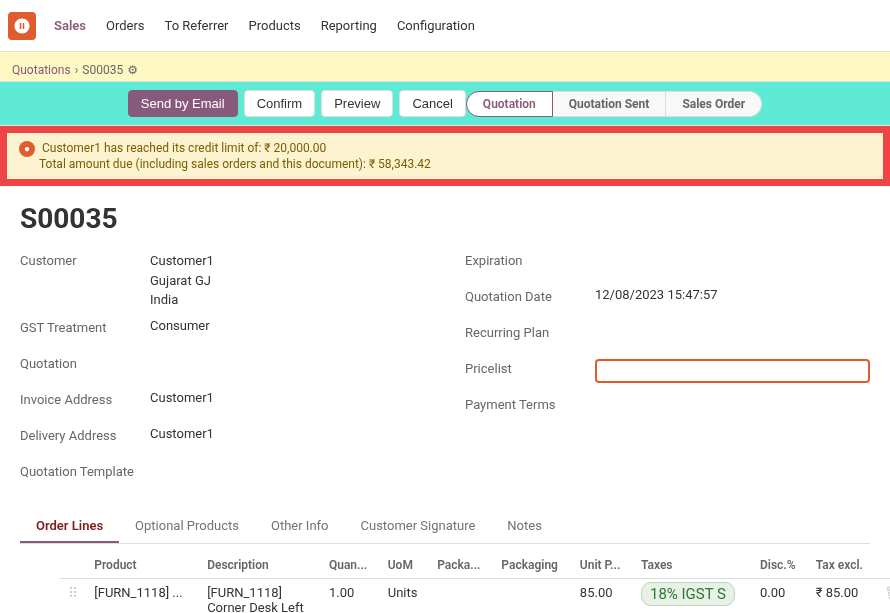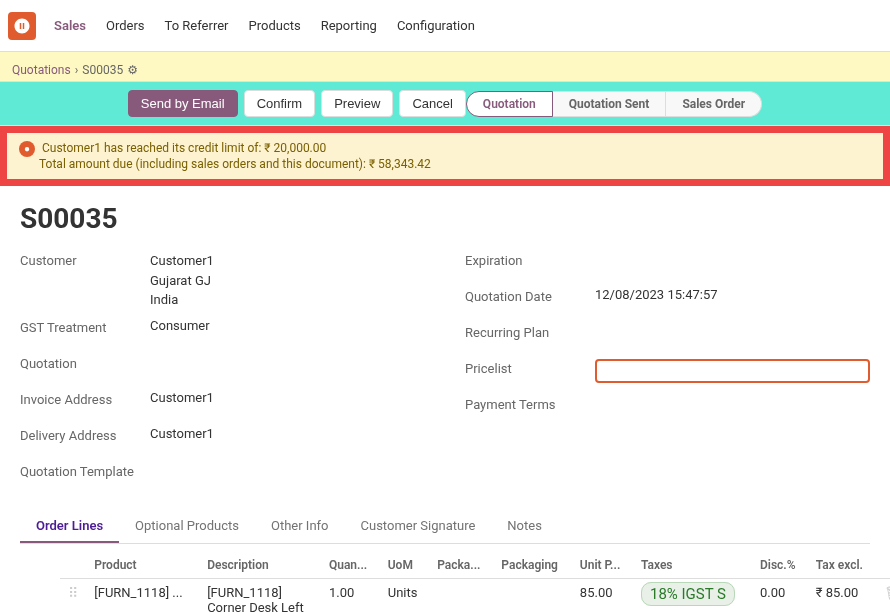--- a/index.html
+++ b/index.html
@@ -46,21 +46,21 @@
     .form-label { width: 130px; min-width: 130px; color: #666; font-size: 13px; padding-top: 2px; }
     .form-value { flex: 1; font-size: 13px; color: #333; }
     .form-value.multi-line { line-height: 1.5; }
 
     
     .pricelist-field { border: 2px solid #e05c2e; border-radius: 4px; padding: 3px 6px; min-width: 200px; min-height: 24px; }
 
     
     .tabs-bar { border-bottom: 1px solid #ddd; display: flex; gap: 0; margin-top: 12px; }
     .tab { padding: 8px 16px; font-size: 13px; cursor: pointer; border-bottom: 2px solid transparent; color: #737373; }
-    .tab.active { color: #4c1d95; border-bottom: 2px solid #875a7b; font-weight: 600; }
+    .tab.active { color: #7f1d1d; border-bottom: 2px solid #875a7b; font-weight: 600; }
 
     
     .order-table { width: 100%; border-collapse: collapse; margin-top: 8px; margin-left: 40px; }
     .order-table th { text-align: left; padding: 6px 8px; font-size: 12px; color: #666; font-weight: 600; border-bottom: 1px solid #ddd; background: #fff; }
     .order-table td { padding: 6px 8px; font-size: 13px; border-bottom: 1px solid #f0f0f0; vertical-align: top; }
 
     
     .tax-badge { background: #e8f0e8; color: #2a7a2a; border: 1px solid #b8d8b8; border-radius: 10px; padding: 2px 8px; font-size: 15px; white-space: nowrap; }
 
     

